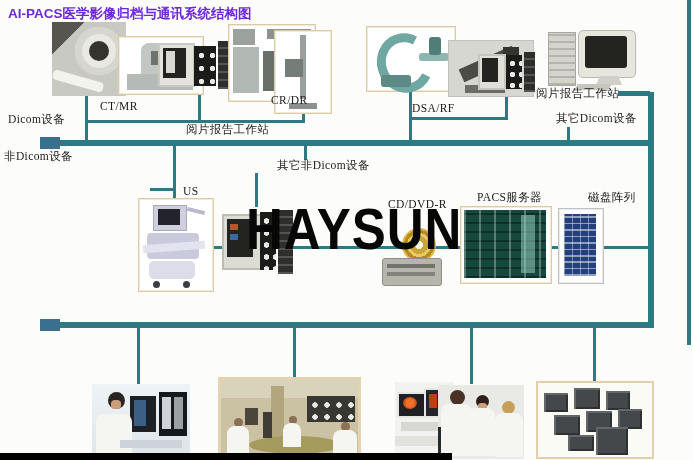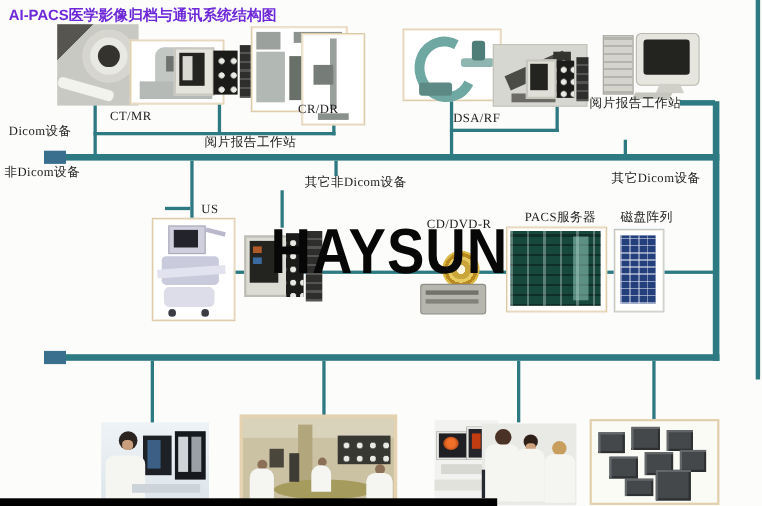--- a/index.html
+++ b/index.html
@@ -242,25 +242,25 @@
     <div class="crt" style="left:30px;top:52px;width:26px;height:16px;"></div>
     <div class="crt" style="left:58px;top:44px;width:32px;height:28px;"></div>
   </div>
 
   <div class="lbl" style="left:8px;top:112px;">Dicom设备</div>
   <div class="lbl" style="left:100px;top:100px;">CT/MR</div>
   <div class="lbl" style="left:166px;top:122px;margin-left:20px;">阅片报告工作站</div>
   <div class="lbl" style="left:271px;top:94px;">CR/DR</div>
   <div class="lbl" style="left:412px;top:102px;">DSA/RF</div>
   <div class="lbl" style="left:536px;top:86px;">阅片报告工作站</div>
-  <div class="lbl" style="left:556px;top:111px;margin-top:43px;">其它Dicom设备</div>
+  <div class="lbl" style="left:556px;top:111px;">其它Dicom设备</div>
   <div class="lbl" style="left:4px;top:149px;">非Dicom设备</div>
   <div class="lbl" style="left:183px;top:185px;">US</div>
   <div class="lbl" style="left:277px;top:158px;">其它非Dicom设备</div>
   <div class="lbl" style="left:388px;top:198px;">CD/DVD-R</div>
   <div class="lbl" style="left:477px;top:190px;">PACS服务器</div>
-  <div class="lbl" style="left:564px;top:190px;">磁盘阵列</div>
+  <div class="lbl" style="left:588px;top:190px;">磁盘阵列</div>
 
   <div class="watermark">HAYSUN</div>
 
   <div class="blackbar"></div>
 
 </div>
 
 </body></html>

